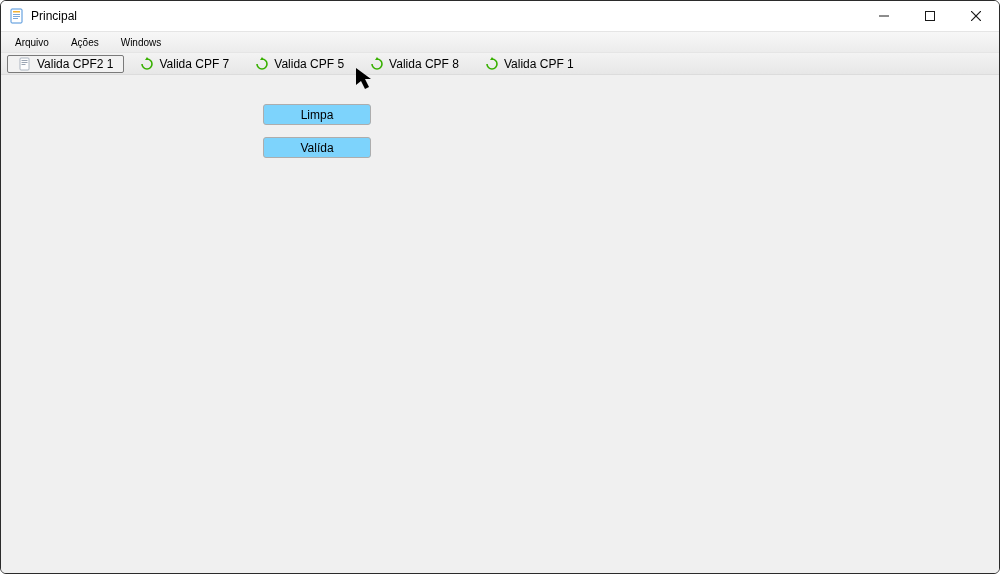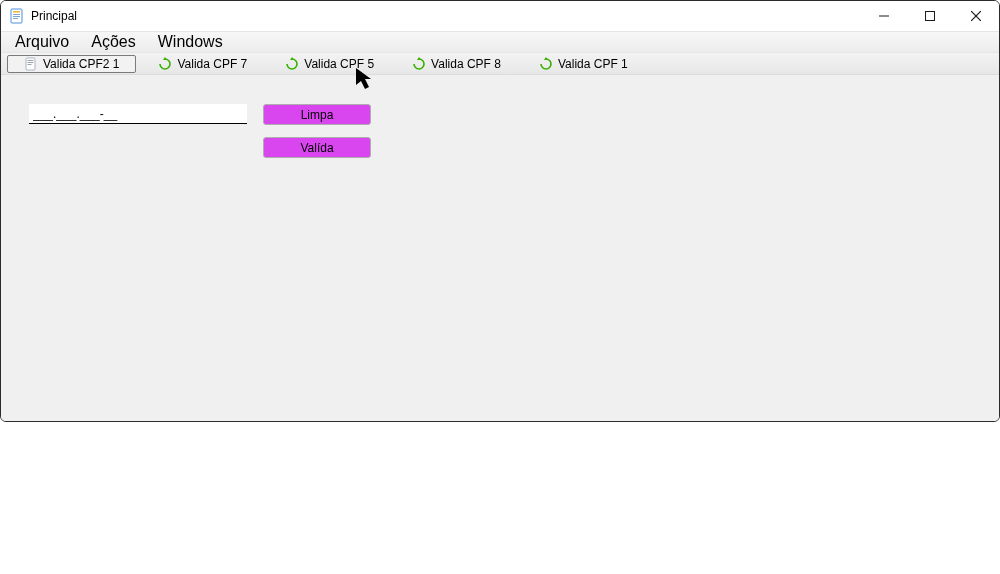--- a/index.html
+++ b/index.html
@@ -4,21 +4,21 @@
   <style>
     * { box-sizing: border-box; margin: 0; padding: 0; }
     body {
       font-family: "Segoe UI", Tahoma, sans-serif;
       font-size: 12px;
       background: #fff;
       overflow: hidden;
     }
     .window {
       width: 1000px;
-      height: 422px;
+      height: 574px;
       border: 1px solid #2b2b2b;
       border-radius: 6px;
       background: #ffffff;
       display: flex;
       flex-direction: column;
       overflow: hidden;
       position: relative;
     }
     .titlebar {
       height: 30px;
@@ -60,39 +60,39 @@
       height: 22px;
       background: linear-gradient(#f7f7f7,#ececec);
       border-top: 1px solid #e5e5e5;
       border-bottom: 1px solid #e5e5e5;
       display: flex;
       align-items: center;
       padding-left: 10px;
       gap: 14px;
     }
     .menubar-item {
-      font-size: 16px;
+      font-size: 10px;
       color: #000;
       padding: 2px 4px;
     }
     .tabbar {
       height: 22px;
       background: linear-gradient(#f3f3f3,#e7e7e7);
       border-bottom: 1px solid #dcdcdc;
       display: flex;
       align-items: center;
       padding-left: 6px;
       gap: 6px;
     }
     .tab {
       height: 18px;
       display: flex;
       align-items: center;
       gap: 5px;
-      padding: 0 16px;
+      padding: 0 10px;
       font-size: 12px;
       color: #000;
     }
     .tab.active {
       border: 1px solid #7a7a7a;
       background: #f2f2f2;
       border-radius: 2px;
       height: 18px;
     }
     .tab-icon {
@@ -117,21 +117,21 @@
       border: none;
       border-bottom: 1px solid #000;
       font-size: 12px;
       padding: 0 4px;
       color: #000;
     }
     .btn {
       position: absolute;
       width: 108px;
       height: 21px;
-      background: #d946ef;
+      background: #7dd3fc;
       border: 1px solid #adadad;
       border-radius: 3px;
       font-size: 12px;
       color: #000;
       display: flex;
       align-items: center;
       justify-content: center;
       cursor: default;
     }
     .btn-limpa { left: 262px; top: 29px; }
@@ -229,21 +229,20 @@
         <svg width="14" height="14" viewBox="0 0 14 14">
           <path d="M7 2 A5 5 0 1 1 2 7" fill="none" stroke="#38b000" stroke-width="1.6"></path>
           <path d="M7 0 L9 3 L5 3 Z" fill="#38b000"></path>
         </svg>
       </span>
       <span>Valida CPF 1</span>
     </div>
   </div>
 
   <div class="content">
-    <input class="cpf-input" value="___.___.___-__" style="">
     <div class="btn btn-limpa">
       <span>Limpa</span>
     </div>
     <div class="btn btn-valida">
       <span>Valída</span>
     </div>
   </div>
 
   <div class="cursor">
     <svg width="22" height="26" viewBox="0 0 22 26">

